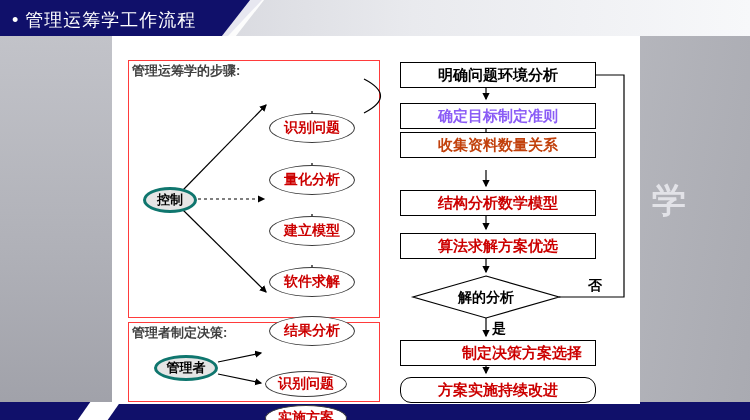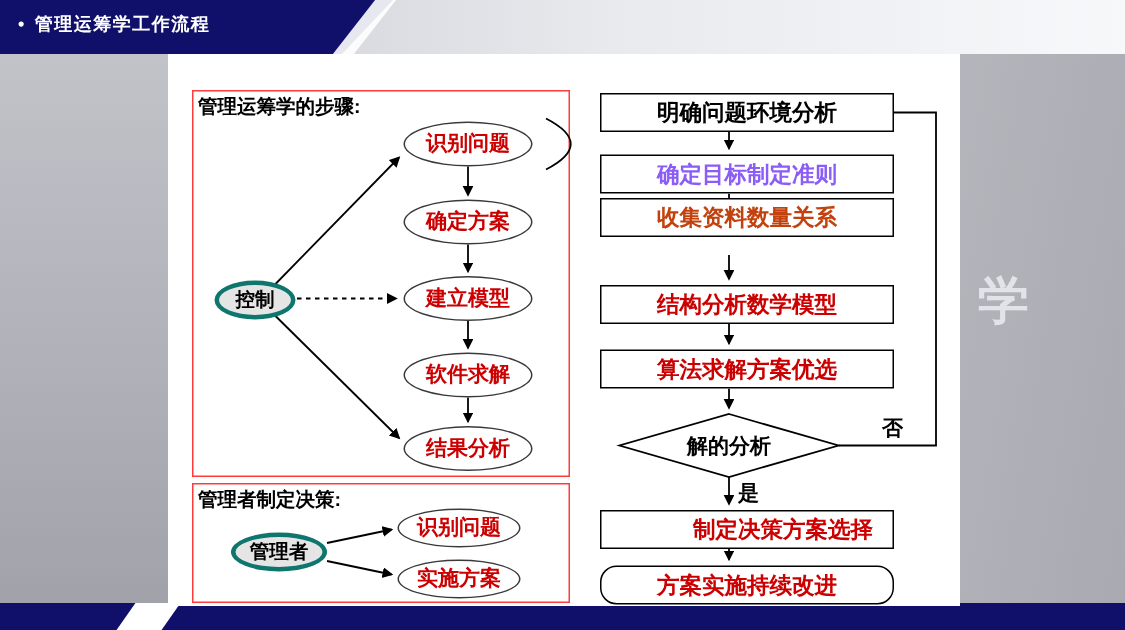--- a/index.html
+++ b/index.html
@@ -32,48 +32,48 @@
     position:absolute; left:0; top:0; width:262px; height:36px;
     background:#10106a;
     clip-path:polygon(0 0, 262px 0, 228px 36px, 0 36px);
   }
   .topbar-stripe {
     position:absolute; left:236px; top:0; width:14px; height:36px;
     background:#ffffff; transform:skewX(-38deg); opacity:.9;
   }
   .title {
     position:absolute; left:12px; top:8px; color:#ffffff;
-    font-size:12px; font-weight:bold; letter-spacing:1px; z-index:4;
+    font-size:18px; font-weight:normal; letter-spacing:1px; z-index:4;
     white-space:nowrap;
   }
   .title .bullet { margin-right:6px; }
   .bottombar {
     position:absolute; left:0; top:402px; width:750px; height:18px;
     background:#10106a; z-index:1;
   }
   .bottom-stripe {
     position:absolute; left:84px; top:402px; width:30px; height:18px;
     background:#ffffff; transform:skewX(-35deg); z-index:2;
   }
   .panel {
     position:absolute; left:112px; top:36px; width:528px; height:368px;
     background:#ffffff; z-index:2;
   }
   .redbox {
     position:absolute; border:1px solid #ff3b3b; background:#ffffff; z-index:3;
   }
   .boxlabel {
-    position:absolute; color:#000000; font-size:13px; font-weight:600; z-index:6;
+    position:absolute; color:#404040; font-size:13px; font-weight:600; z-index:6;
     white-space:nowrap;
   }
   svg.connectors { position:absolute; left:0; top:0; z-index:4; pointer-events:none; }
   .enode {
     position:absolute; display:flex; align-items:center; justify-content:center;
     border:1px solid #3a3a3a; border-radius:50%; background:#ffffff;
-    font-weight:bold; font-size:14px; color:#cc0000; z-index:5; white-space:nowrap;
+    font-weight:bold; font-size:14px; color:#cc0000; z-index:5; white-space:nowrap;margin-top:32px;
   }
   .gnode {
     position:absolute; display:flex; align-items:center; justify-content:center;
     border:3px solid #0f766e; border-radius:50%; background:#e5e5e5;
     font-weight:bold; font-size:13px; color:#000; z-index:5; white-space:nowrap;
   }
   .fbox {
     position:absolute; left:400px; width:196px; height:26px;
     border:1px solid #000; background:#fff;
     display:flex; align-items:center; justify-content:center;
@@ -142,21 +142,21 @@
   <line x1="486" y1="318" x2="486" y2="336" stroke="#000" stroke-width="1.2" marker-end="url(#ah)"></line>
   <line x1="486" y1="366" x2="486" y2="373" stroke="#000" stroke-width="1.2" marker-end="url(#ah)"></line>
 
   <polygon points="486,276 559,297 486,318 413,297" fill="#fff" stroke="#000" stroke-width="1.2"></polygon>
 
   <path d="M 559,297 L 624,297 L 624,75 L 577,75" fill="none" stroke="#000" stroke-width="1.2" marker-end="url(#ah)"></path>
 </svg>
 
 <div class="gnode" style="left:143px; top:187px; width:54px; height:26px;">控制</div>
 <div class="enode" style="left:269px; top:81px;  width:86px; height:30px;">识别问题</div>
-<div class="enode" style="left:269px; top:133px; width:86px; height:30px;">确定方案</div>
+<div class="enode" style="left:269px; top:133px; width:86px; height:30px;">量化分析</div>
 <div class="enode" style="left:269px; top:184px; width:86px; height:30px;">建立模型</div>
 <div class="enode" style="left:269px; top:235px; width:86px; height:30px;">软件求解</div>
 <div class="enode" style="left:269px; top:284px; width:86px; height:30px;">结果分析</div>
 
 <div class="gnode" style="left:154px; top:355px; width:64px; height:26px;">管理者</div>
 <div class="enode" style="left:265px; top:339px; width:82px; height:26px;">识别问题</div>
 <div class="enode" style="left:265px; top:373px; width:82px; height:26px;">实施方案</div>
 
 <div class="fbox" style="top: 62px; color: rgb(0, 0, 0);">明确问题环境分析</div>
 <div class="fbox" style="top: 103px; color: #8b5cf6;">确定目标制定准则</div>

